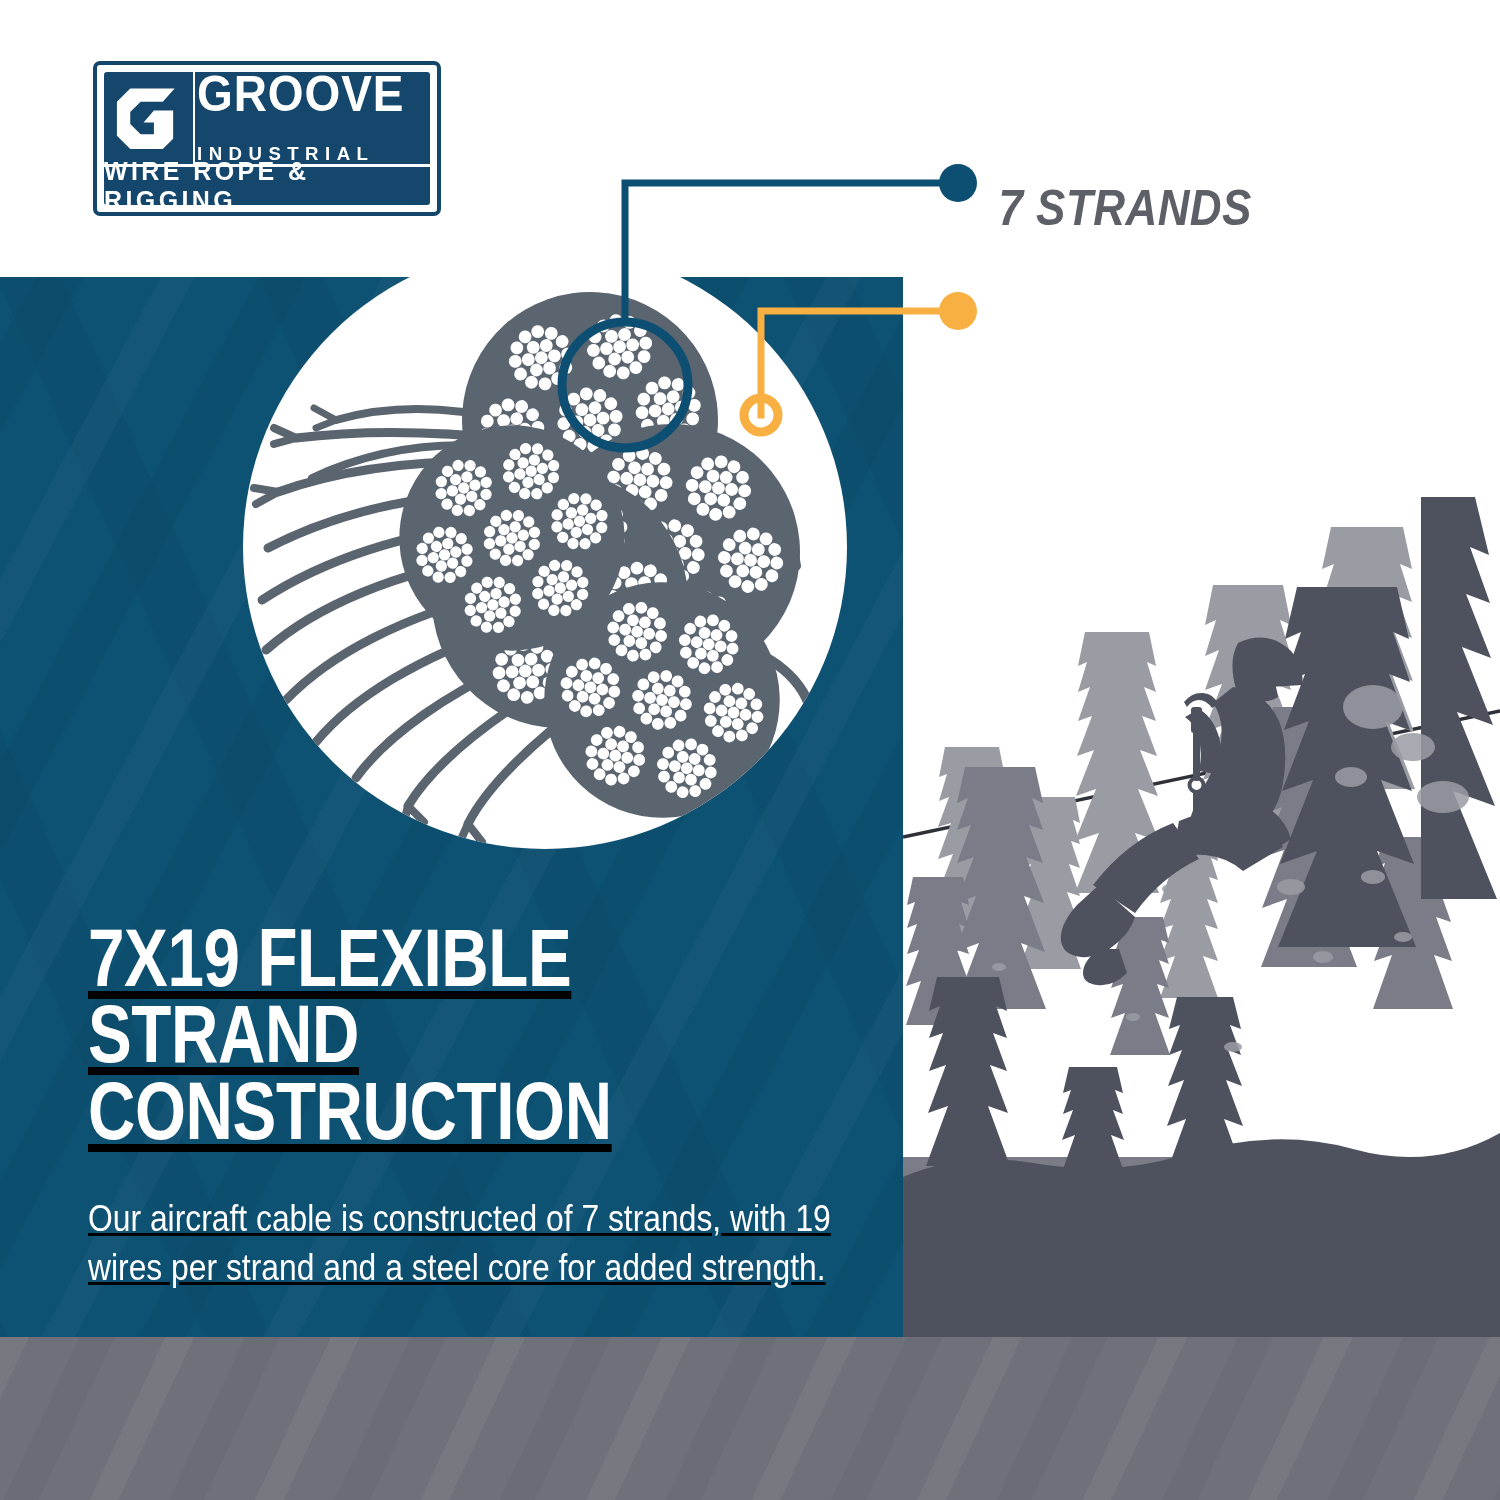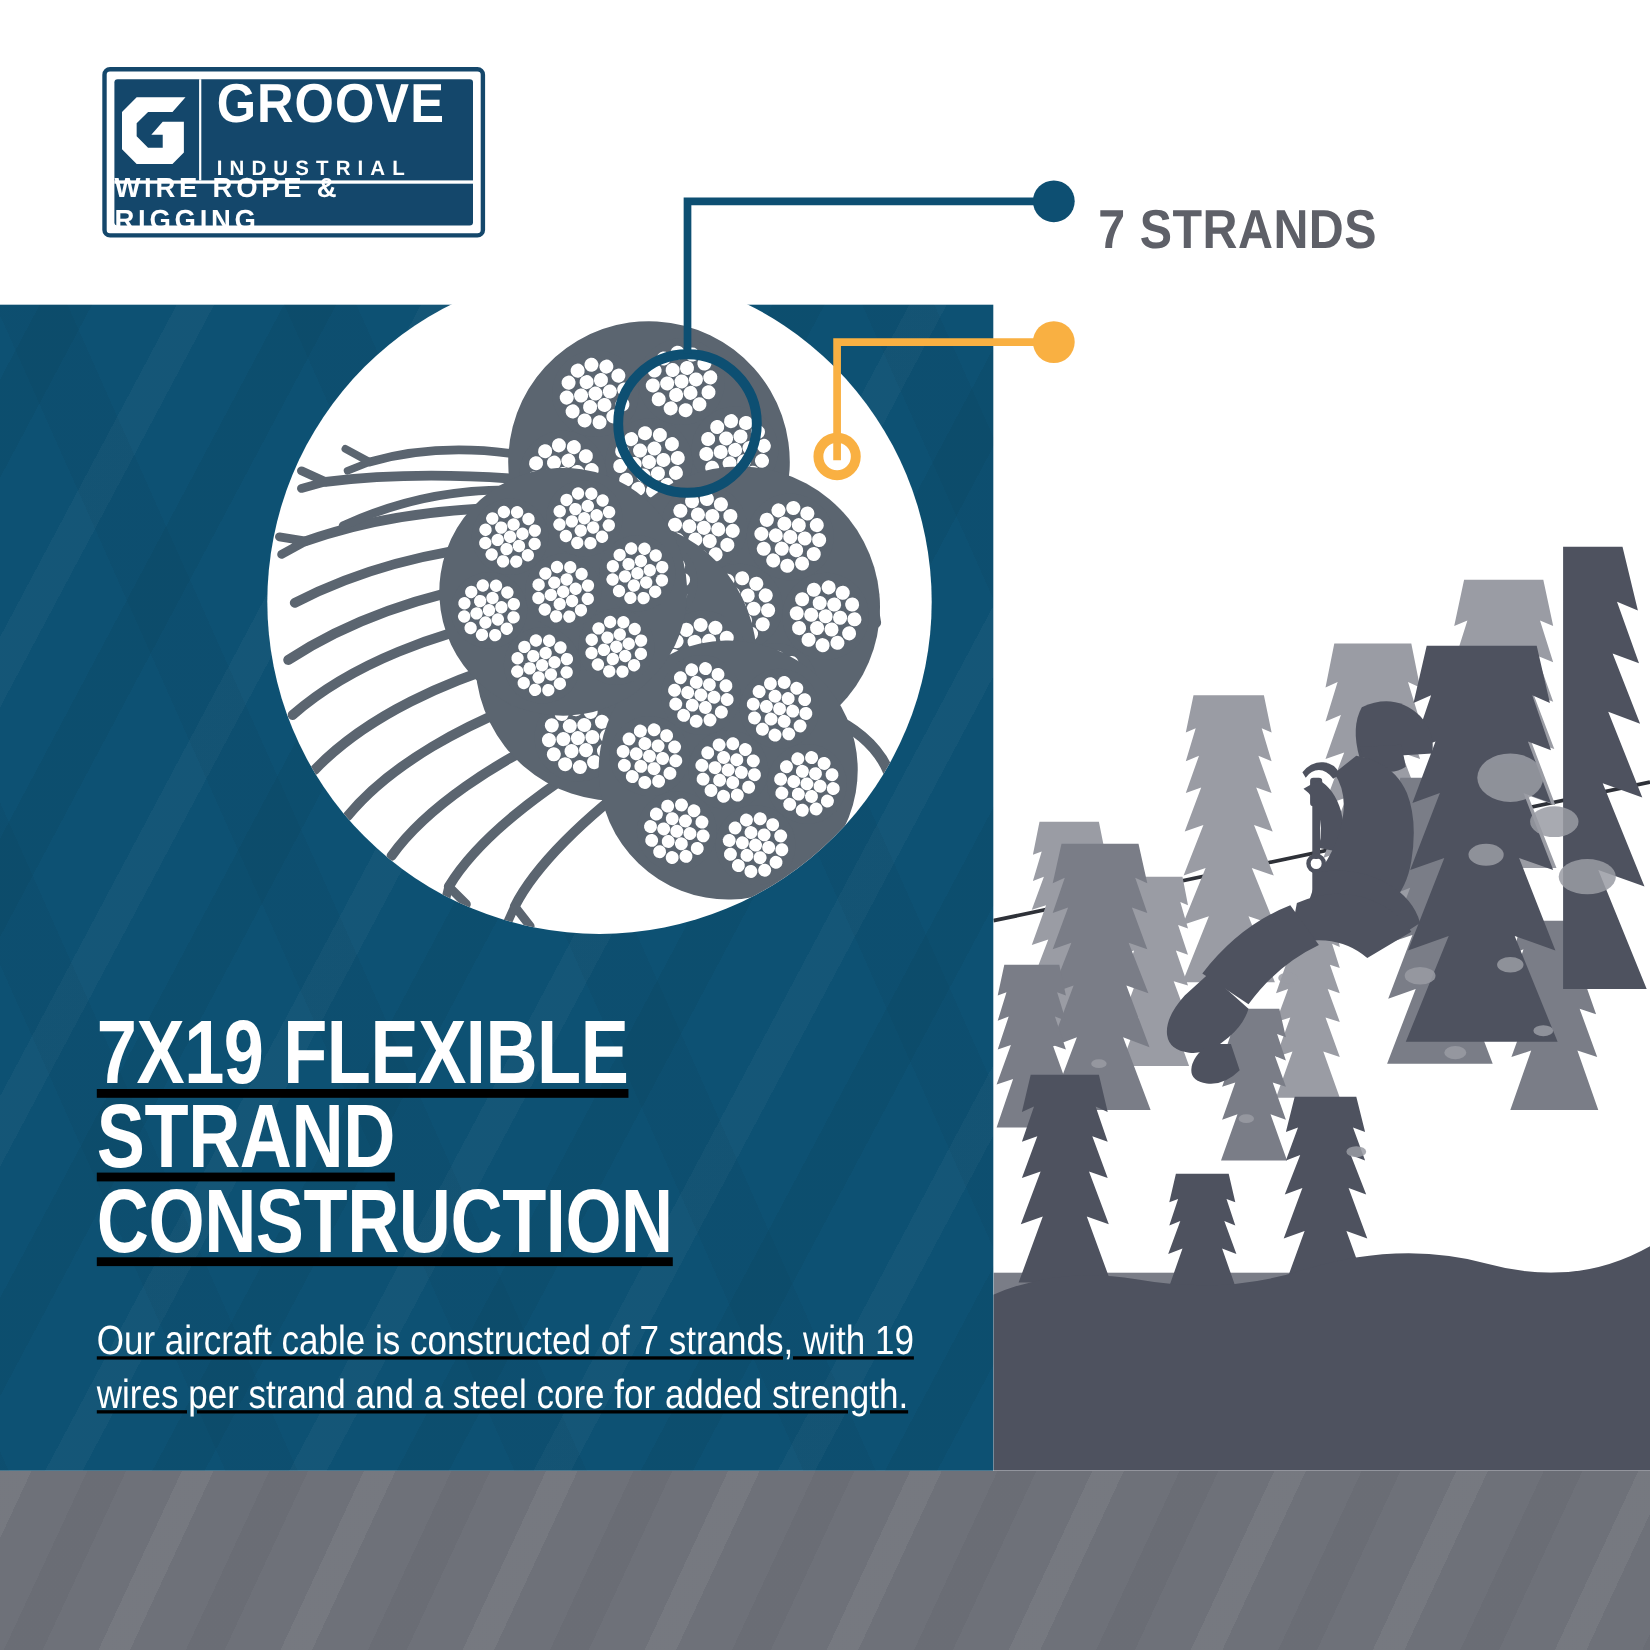--- a/index.html
+++ b/index.html
@@ -163,21 +163,21 @@
     display: flex;
     align-items: center;
     justify-content: center;
     border-right: 2px solid #ffffff;
   }
   .logo-words {
     flex: 1 1 auto;
     display: flex;
     flex-direction: column;
     justify-content: center;
-    padding-left: 14px;
+    padding-left: 2px;
     padding-right: 8px;
     gap: 21px;
   }
   .logo-word1 {
     color: #ffffff;
     font-family: "Liberation Sans Narrow", "Liberation Sans", sans-serif;
     font-weight: 700;
     font-size: 50px;
     line-height: 0.92;
     letter-spacing: 1px;
@@ -215,20 +215,21 @@
   .callouts {
     position: absolute;
     left: 935px;
     top: 150px;
     width: 540px;
   }
   .callout {
     display: flex;
     align-items: center;
     height: 116px;
+    font-style: italic;
   }
   .bullet {
     width: 38px;
     height: 38px;
     border-radius: 50%;
     flex: 0 0 auto;
   }
   .callout-label {
     color: #5e6068;
     font-family: "Liberation Sans Narrow", "Liberation Sans", sans-serif;

